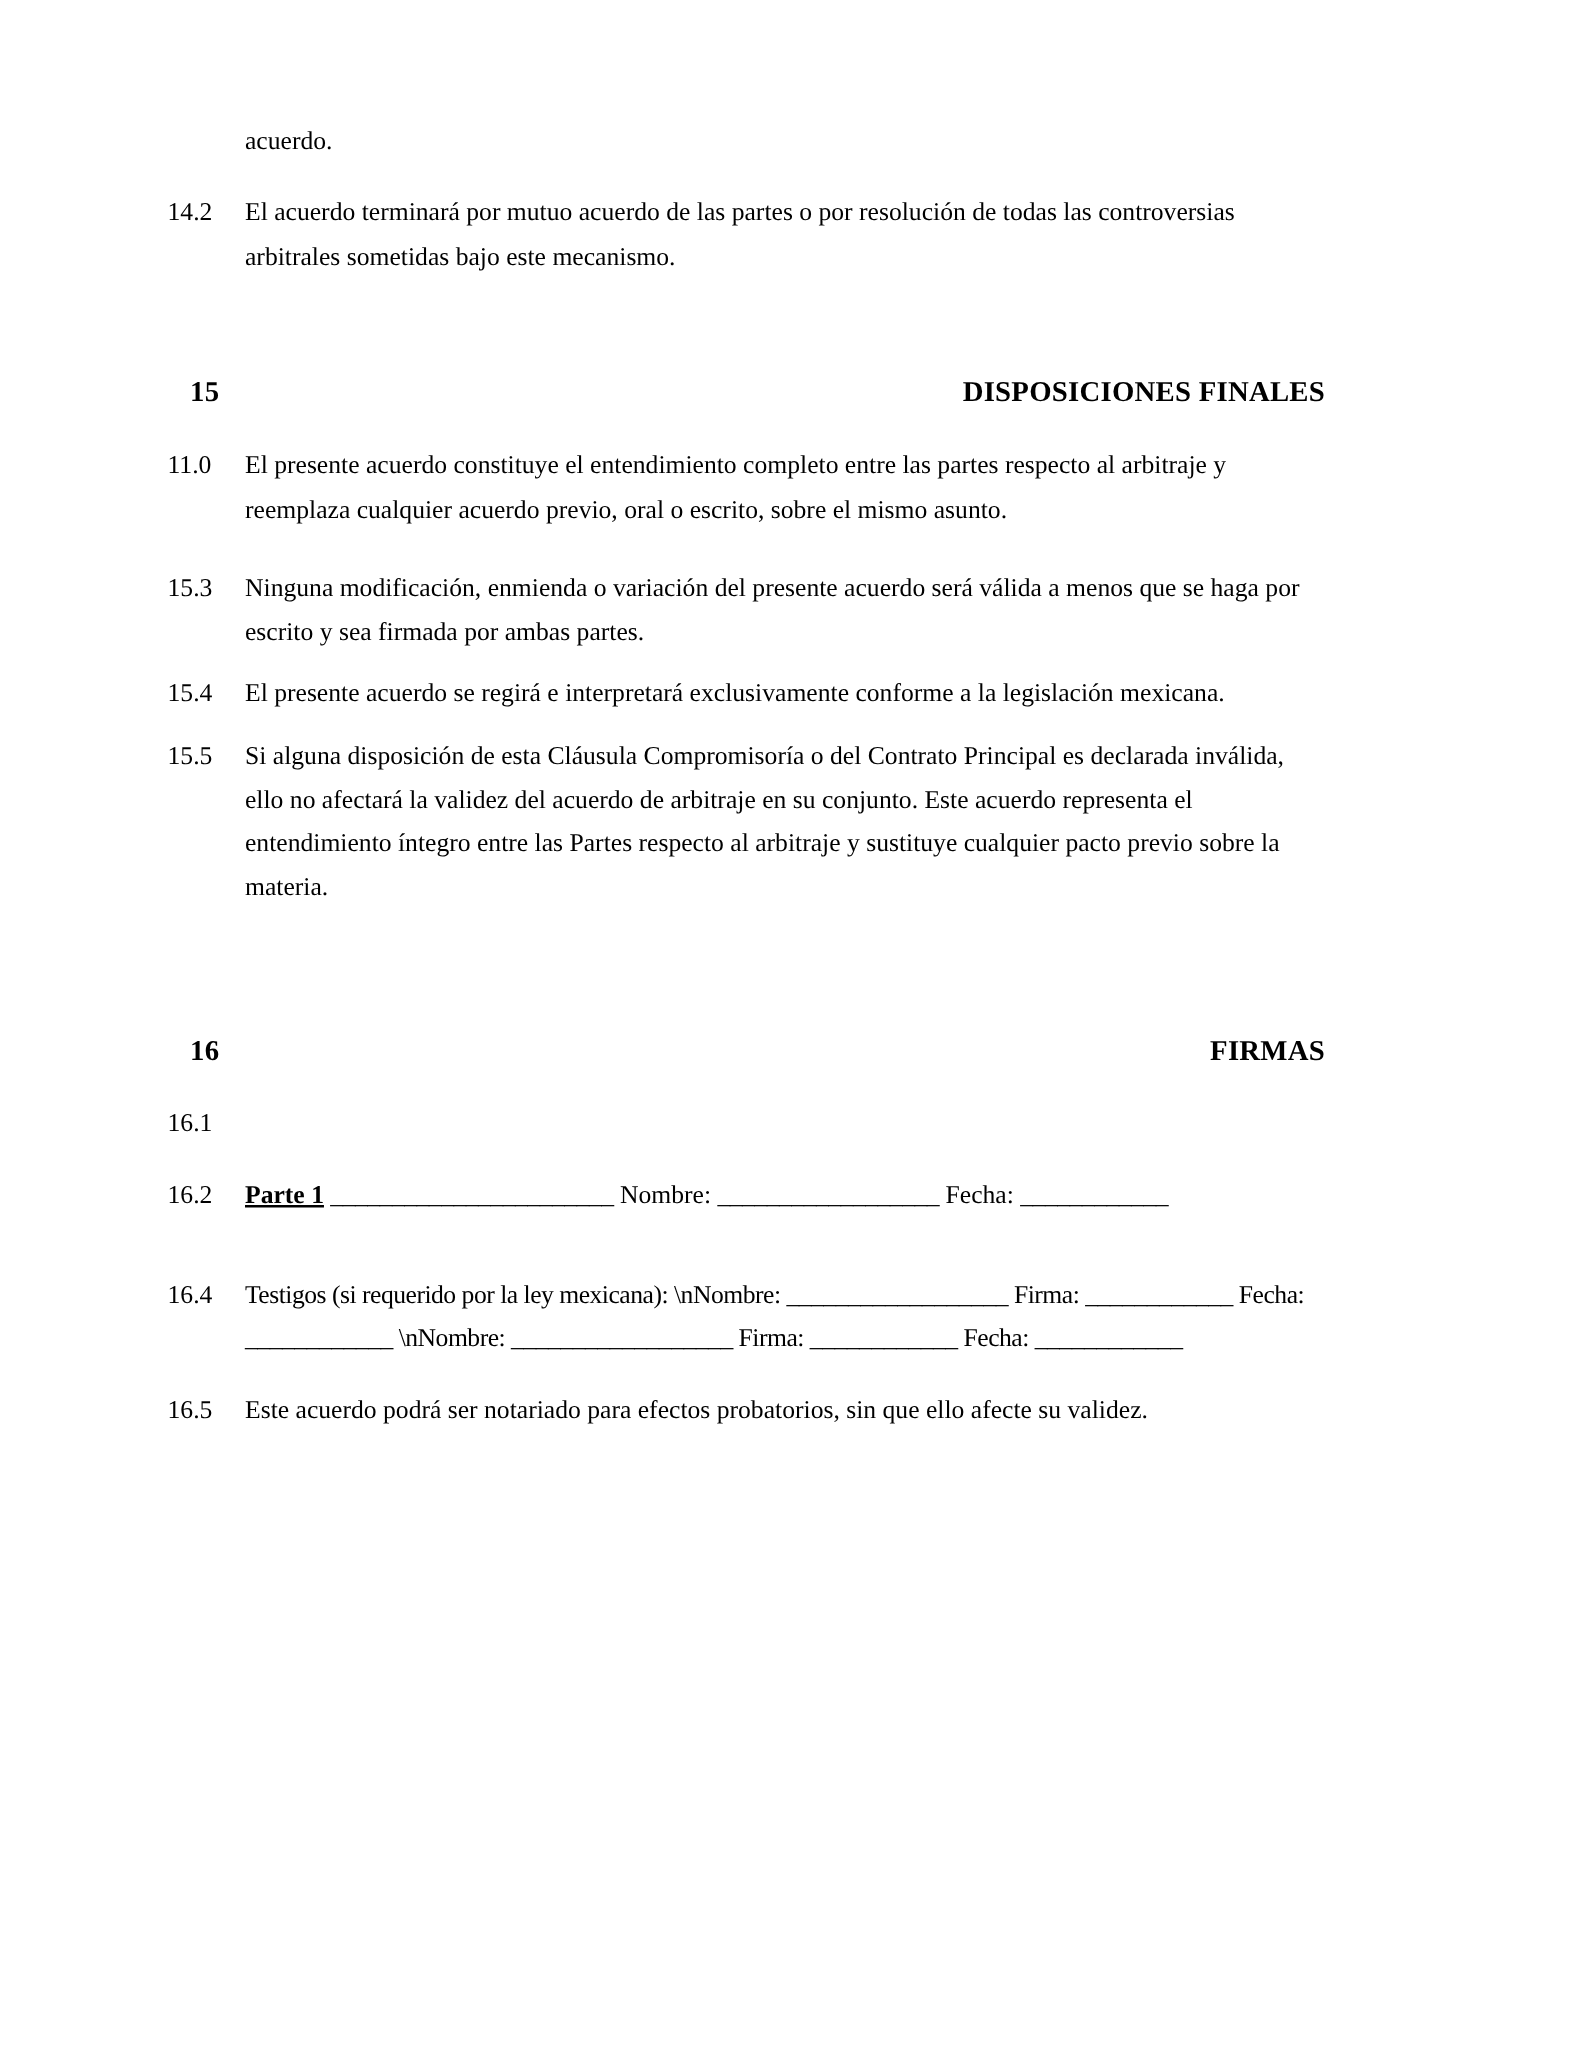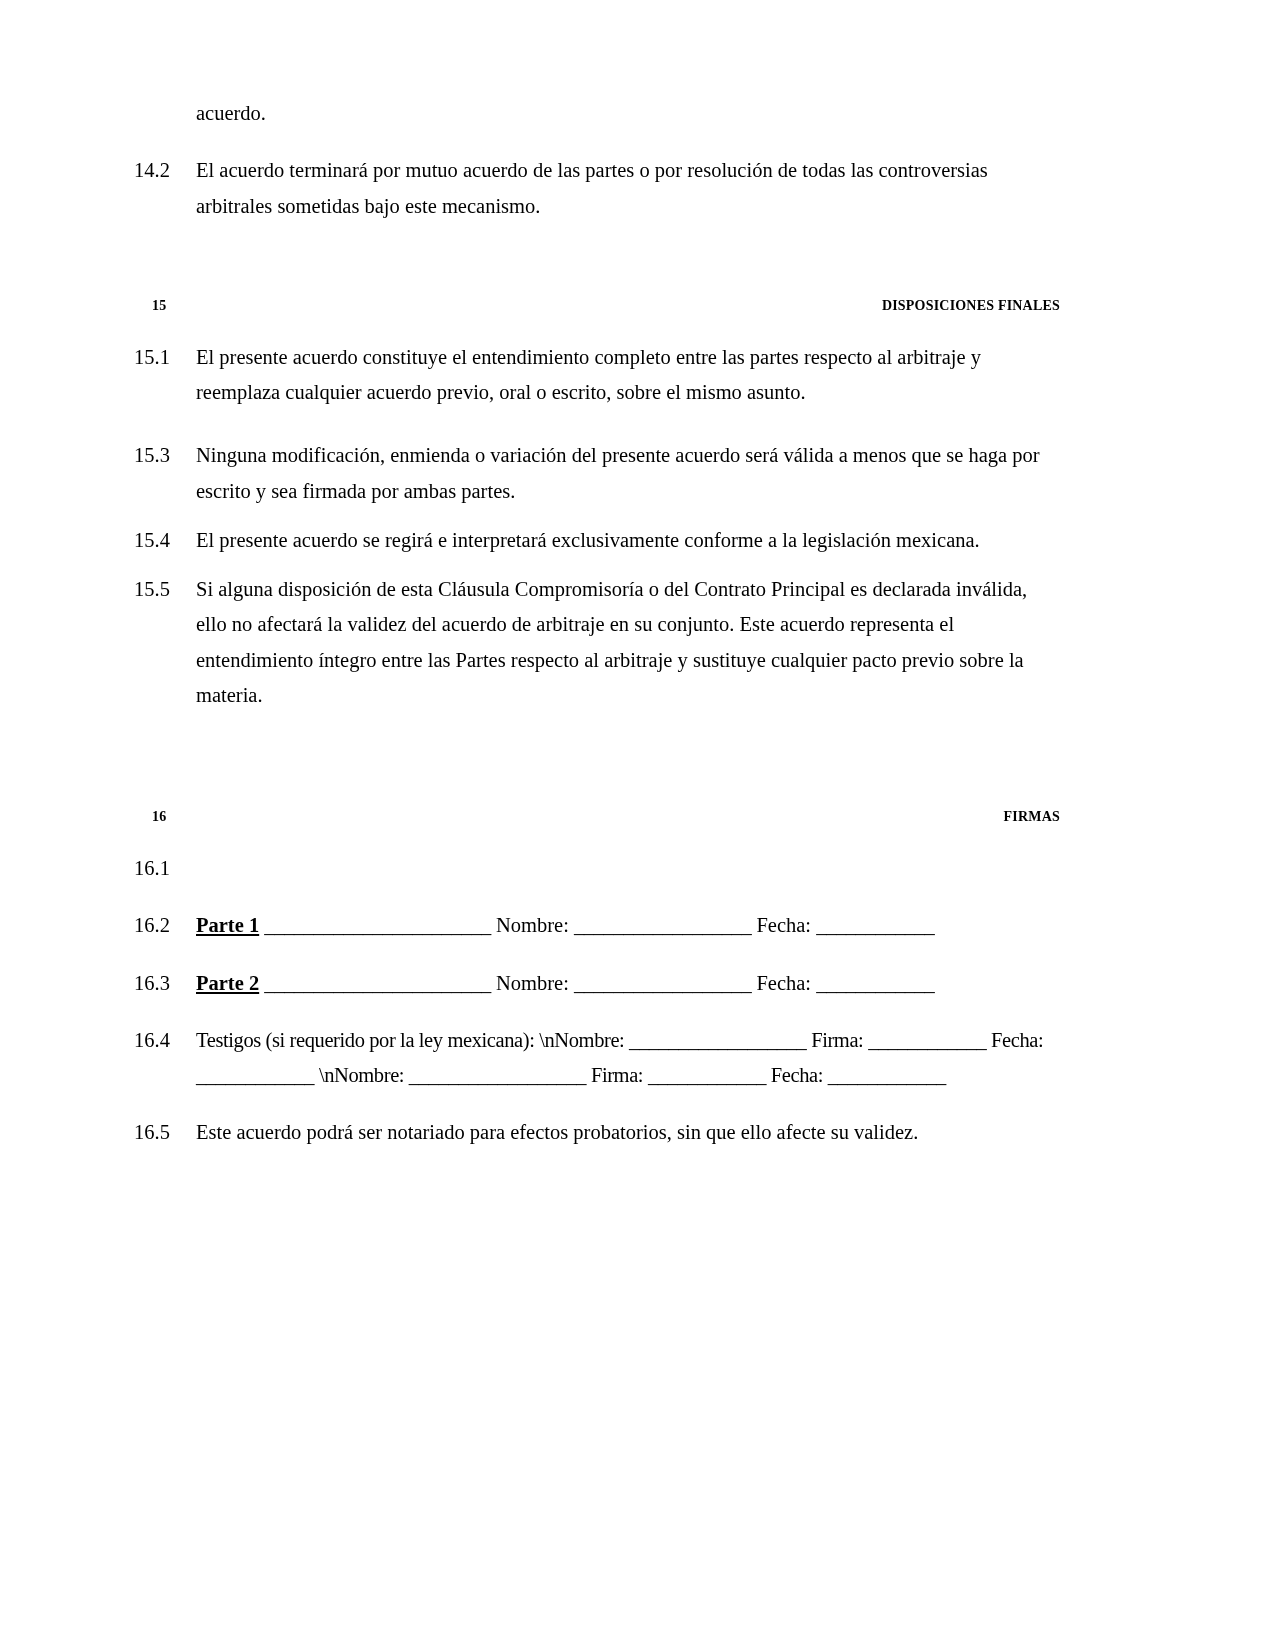--- a/index.html
+++ b/index.html
@@ -48,21 +48,21 @@
   }
 
   
   .clause.cont .num { visibility: hidden; }
 
   
   .heading {
     display: grid;
     grid-template-columns: 44px 864px;
     margin: 0 0 0 152px;
-    font-size: 14px;
+    font-size: 23px;
     line-height: 1.72;
     font-weight: bold;
     letter-spacing: 0.2px;
   }
   .heading .num { text-align: left; }
   .heading .txt { text-align: right; }
 
   
   .sp-xs { height: 14px; }
   .sp-sm { height: 22px; }
@@ -95,21 +95,21 @@
     <div class="sp-xl"></div>
 
     <div class="heading">
       <div class="num">15</div>
       <div class="txt">DISPOSICIONES FINALES</div>
     </div>
 
     <div class="sp-sm"></div>
 
     <div class="clause">
-      <div class="num">15.1</div>
+      <div class="num">11.0</div>
       <div class="txt">El presente acuerdo constituye el entendimiento completo entre las partes respecto al arbitraje y reemplaza cualquier acuerdo previo, oral o escrito, sobre el mismo asunto.</div>
     </div>
 
     <div class="sp-xs"></div>
 
 
     <div class="sp-xs"></div>
 
     <div class="clause">
       <div class="num">15.3</div>
@@ -146,24 +146,20 @@
 
     <div class="sp-sm"></div>
 
     <div class="clause">
       <div class="num">16.2</div>
       <div class="txt"><b>Parte 1</b> <span class="fill">_______________________</span> <span>Nombre:</span> <span class="fill">__________________</span> <span>Fecha:</span> <span class="fill">____________</span></div>
     </div>
 
     <div class="sp-sm"></div>
 
-    <div class="clause">
-      <div class="num">16.3</div>
-      <div class="txt"><b>Parte 2</b> <span class="fill">_______________________</span> <span>Nombre:</span> <span class="fill">__________________</span> <span>Fecha:</span> <span class="fill">____________</span></div>
-    </div>
 
     <div class="sp-sm"></div>
 
     <div class="clause">
       <div class="num">16.4</div>
       <div class="txt fill">Testigos (si requerido por la ley mexicana): \nNombre: __________________ Firma: ____________ Fecha: ____________ \nNombre: __________________ Firma: ____________ Fecha: ____________</div>
     </div>
 
     <div class="sp-sm"></div>
 

